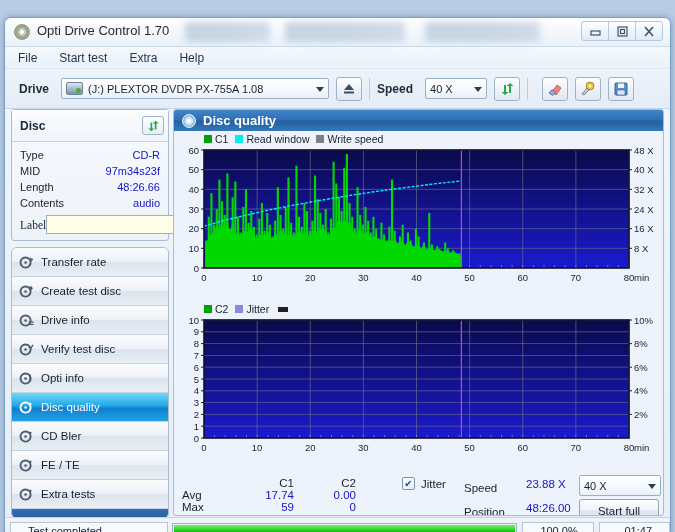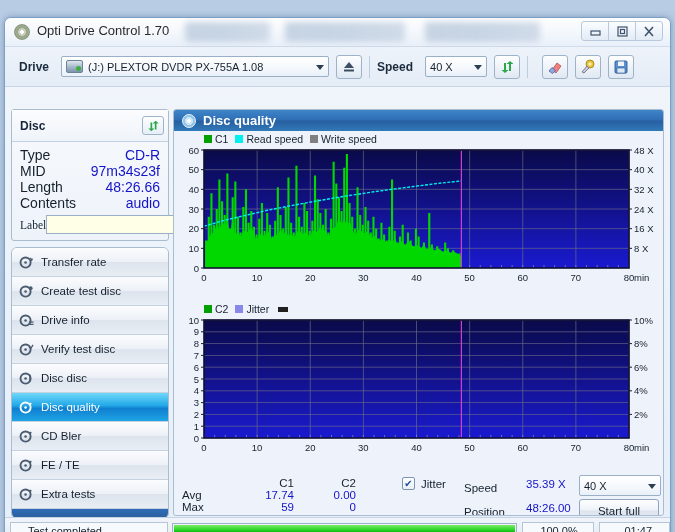--- a/index.html
+++ b/index.html
@@ -110,21 +110,21 @@
     padding: 0 4px 0 8px; border-bottom: 1px solid #c3d2e2;
     background: linear-gradient(180deg,#fbfcfe,#eff4fa);
   }
   .disc-head-title { font-size: 12px; font-weight: bold; color: #17263a; }
   .mini-btn {
     width: 22px; height: 19px; border: 1px solid #9fb3c8; border-radius: 3px;
     background: linear-gradient(180deg,#fdfefe,#e6eef7);
     display: flex; align-items: center; justify-content: center;
   }
   .disc-rows { padding: 5px 8px 6px 8px; }
-  .drow { display: flex; justify-content: space-between; font-size: 14px; line-height: 16px; }
+  .drow { display: flex; justify-content: space-between; font-size: 11px; line-height: 16px; }
   .drow .k { color: #16212e; }
   .drow .v { color: #1414c8; }
   .label-row { display: flex; align-items: center; margin-top: 4px; }
   .label-row .k { font-size: 11.5px; color: #16212e; width: 42px; font-family: Liberation Serif, serif; }
   .label-input {
     flex: 1; height: 19px; border: 1px solid #9ab0c6;
     background: #ffffe8; margin-right: 4px;
   }
   .cd-ico {
     width: 21px; height: 19px; border: 1px solid #9fb3c8; border-radius: 3px;
@@ -222,20 +222,26 @@
           </svg>
       </div>
       <div class="winbtn">
         <svg width="12" height="11" viewBox="0 0 12 11">
             <path d="M2 1 L10 10 M10 1 L2 10" stroke="#40536a" stroke-width="1.6" fill="none"></path>
           </svg>
       </div>
     </div>
   </div>
 
+  <div class="menubar">
+    <div class="menu-item">File</div>
+    <div class="menu-item">Start test</div>
+    <div class="menu-item">Extra</div>
+    <div class="menu-item">Help</div>
+  </div>
 
   <div class="toolbar">
     <div class="tb-label">Drive</div>
     <div class="combo drive-combo">
       <div class="drive-ico"></div>
       <span>(J:)  PLEXTOR DVDR   PX-755A 1.08</span>
       <span class="arrow"></span>
     </div>
     <div class="tbtn">
       <svg width="14" height="13" viewBox="0 0 14 13">
@@ -365,21 +371,21 @@
           <span>Verify test disc</span>
         </div>
         <div class="nav-item">
           <span class="nav-ico">
             <svg width="15" height="15" viewBox="0 0 16 16">
                 <circle cx="7" cy="8" r="5.4" fill="none" stroke="#4b5c70" stroke-width="2"></circle>
                 <circle cx="7" cy="8" r="1.4" fill="#4b5c70"></circle>
                 <rect x="11" y="4" width="1.6" height="7" fill="#4b5c70"></rect>
               </svg>
           </span>
-          <span>Disc disc</span>
+          <span>Opti info</span>
         </div>
         <div class="nav-item active">
           <span class="nav-ico">
             <svg width="15" height="15" viewBox="0 0 16 16">
                 <circle cx="7" cy="8" r="5.4" fill="none" stroke="#ffffff" stroke-width="2"></circle>
                 <circle cx="7" cy="8" r="1.4" fill="#ffffff"></circle>
                 <path d="M11 4 L13.5 4 M12.2 2.8 L12.2 5.4" stroke="#ffffff" stroke-width="1.3"></path>
               </svg>
           </span>
           <span>Disc quality</span>
@@ -427,21 +433,21 @@
       </div>
 
       <div class="chart-wrap" style="height:172px">
         <div class="legend" style="position:absolute;left:30px;top:2px">
           <span class="lg">
             <i class="sw" style="background:#00a000"></i>
             <span>C1</span>
           </span>
           <span class="lg">
             <i class="sw" style="background:#00f0f0"></i>
-            <span>Read speed</span>
+            <span>Read window</span>
           </span>
           <span class="lg">
             <i class="sw" style="background:#808080"></i>
             <span>Write speed</span>
           </span>
         </div>
         <svg id="chart-top" width="497" height="150" viewBox="0 0 497 150" style="position:absolute;left:0;top:15px">
             <defs>
               <linearGradient id="chart-top-bg" x1="0" y1="0" x2="0" y2="1">
                 <stop offset="0" stop-color="#0a0a4a"></stop>
@@ -795,21 +801,21 @@
           </div>
         </div>
 
         <div style="position:absolute;left:228px;top:2px;display:flex;align-items:center">
           <span class="cbox">✔</span>
           <span style="font-size:11.5px;color:#16212e;margin-left:6px">Jitter</span>
         </div>
 
         <div style="position:absolute;left:290px;top:3px">
           <span class="ctl-label">Speed</span>
-          <span class="ctl-val" style="position:absolute;left:62px;white-space:nowrap">35.39 X</span>
+          <span class="ctl-val" style="position:absolute;left:62px;white-space:nowrap">23.88 X</span>
         </div>
         <div style="position:absolute;left:290px;top:27px">
           <span class="ctl-label">Position</span>
           <span class="ctl-val" style="position:absolute;left:62px;white-space:nowrap">48:26.00</span>
         </div>
 
         <div class="combo" style="position:absolute;left:405px;top:0;width:82px">
           <span>40 X</span>
           <span class="arrow"></span>
         </div>

